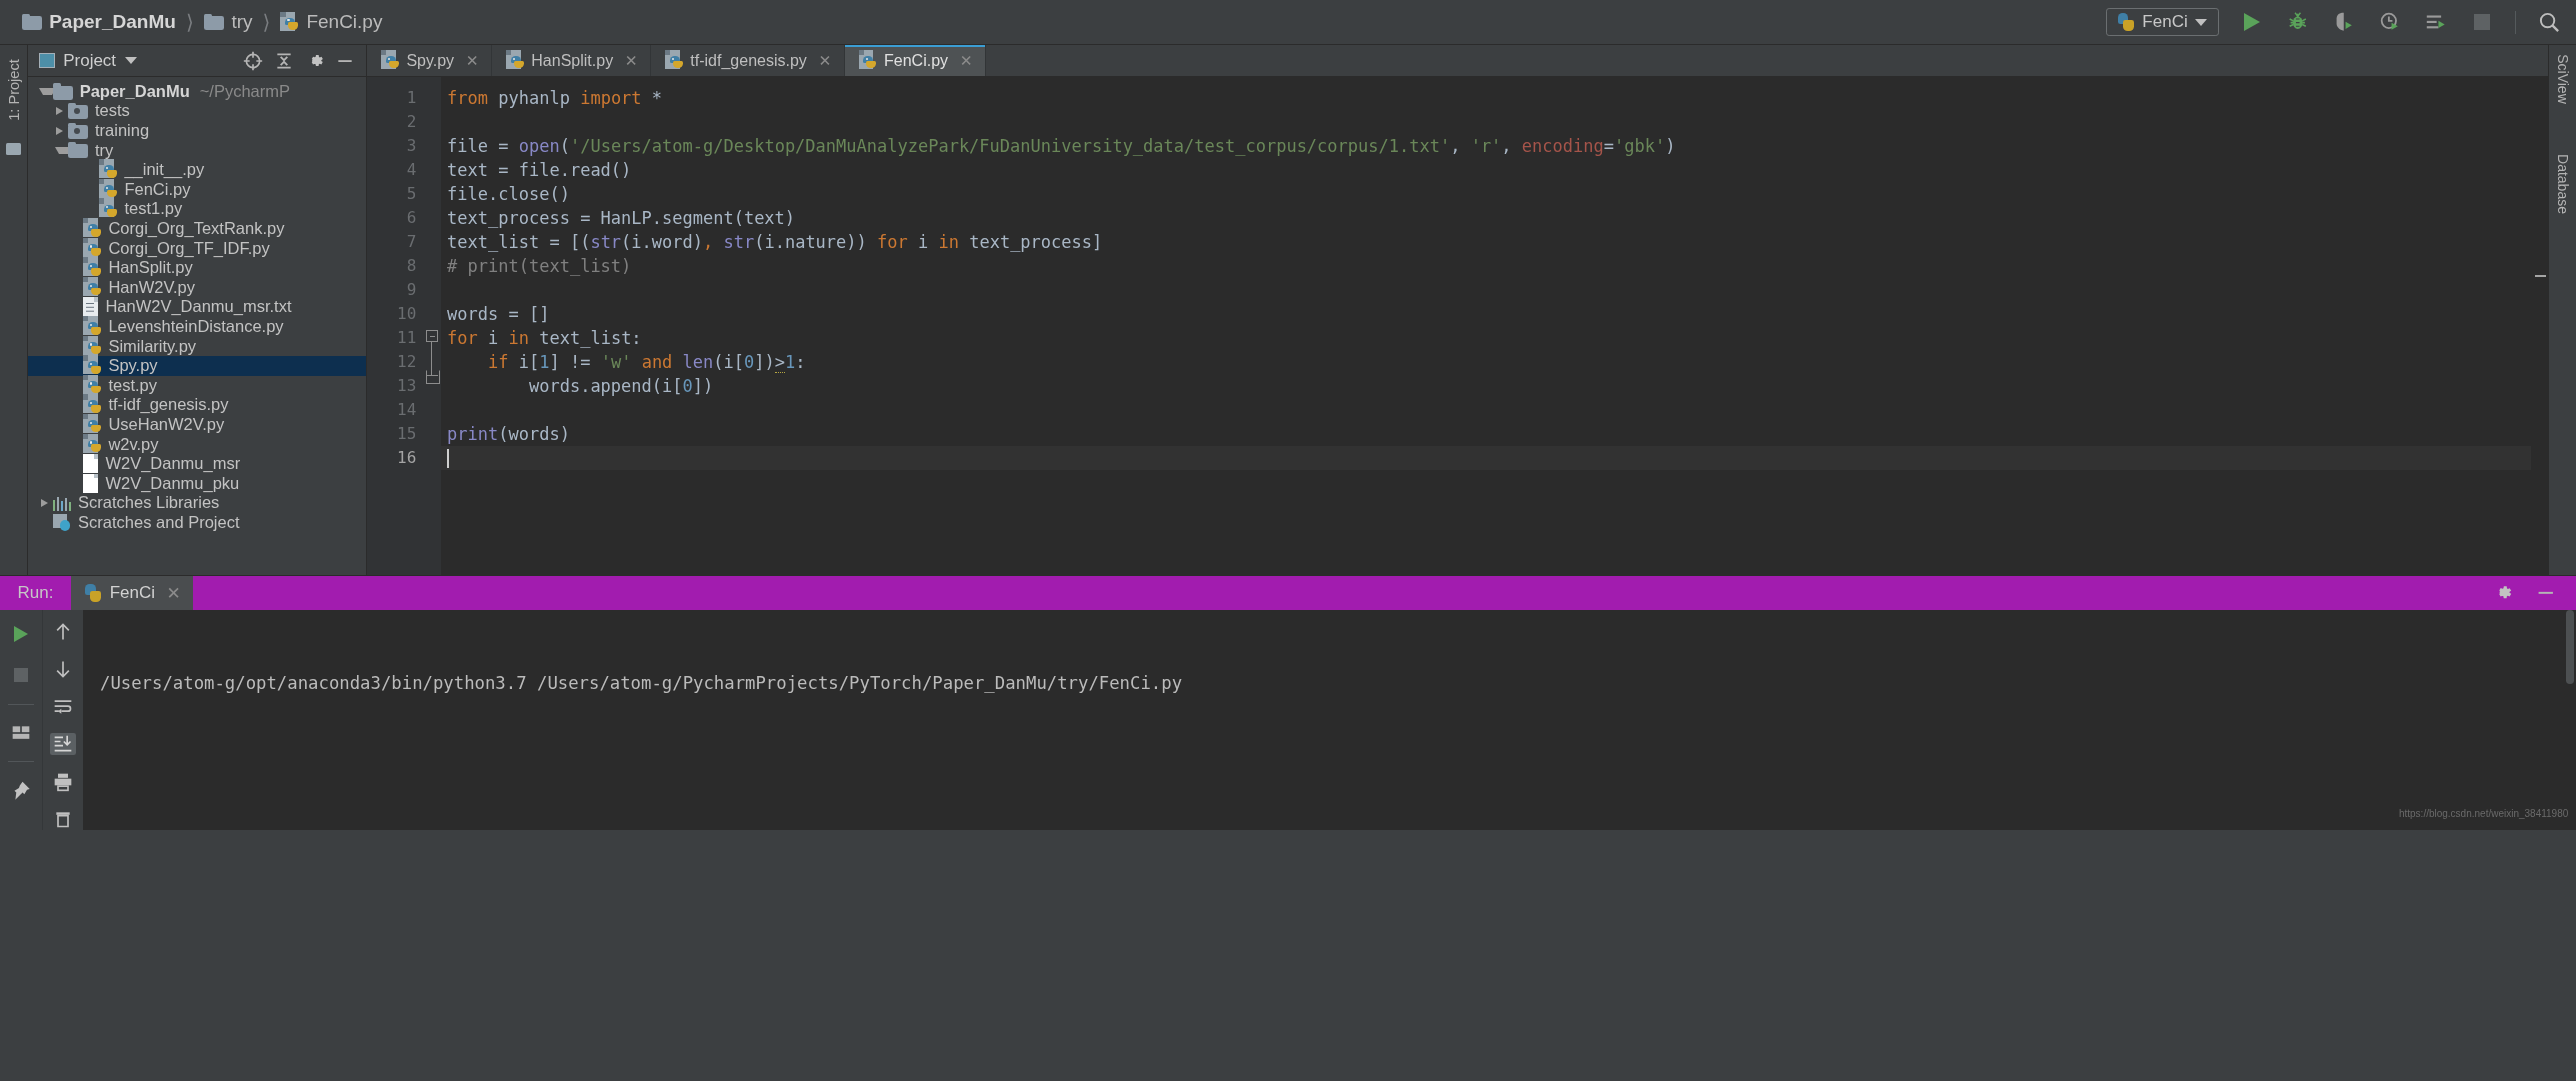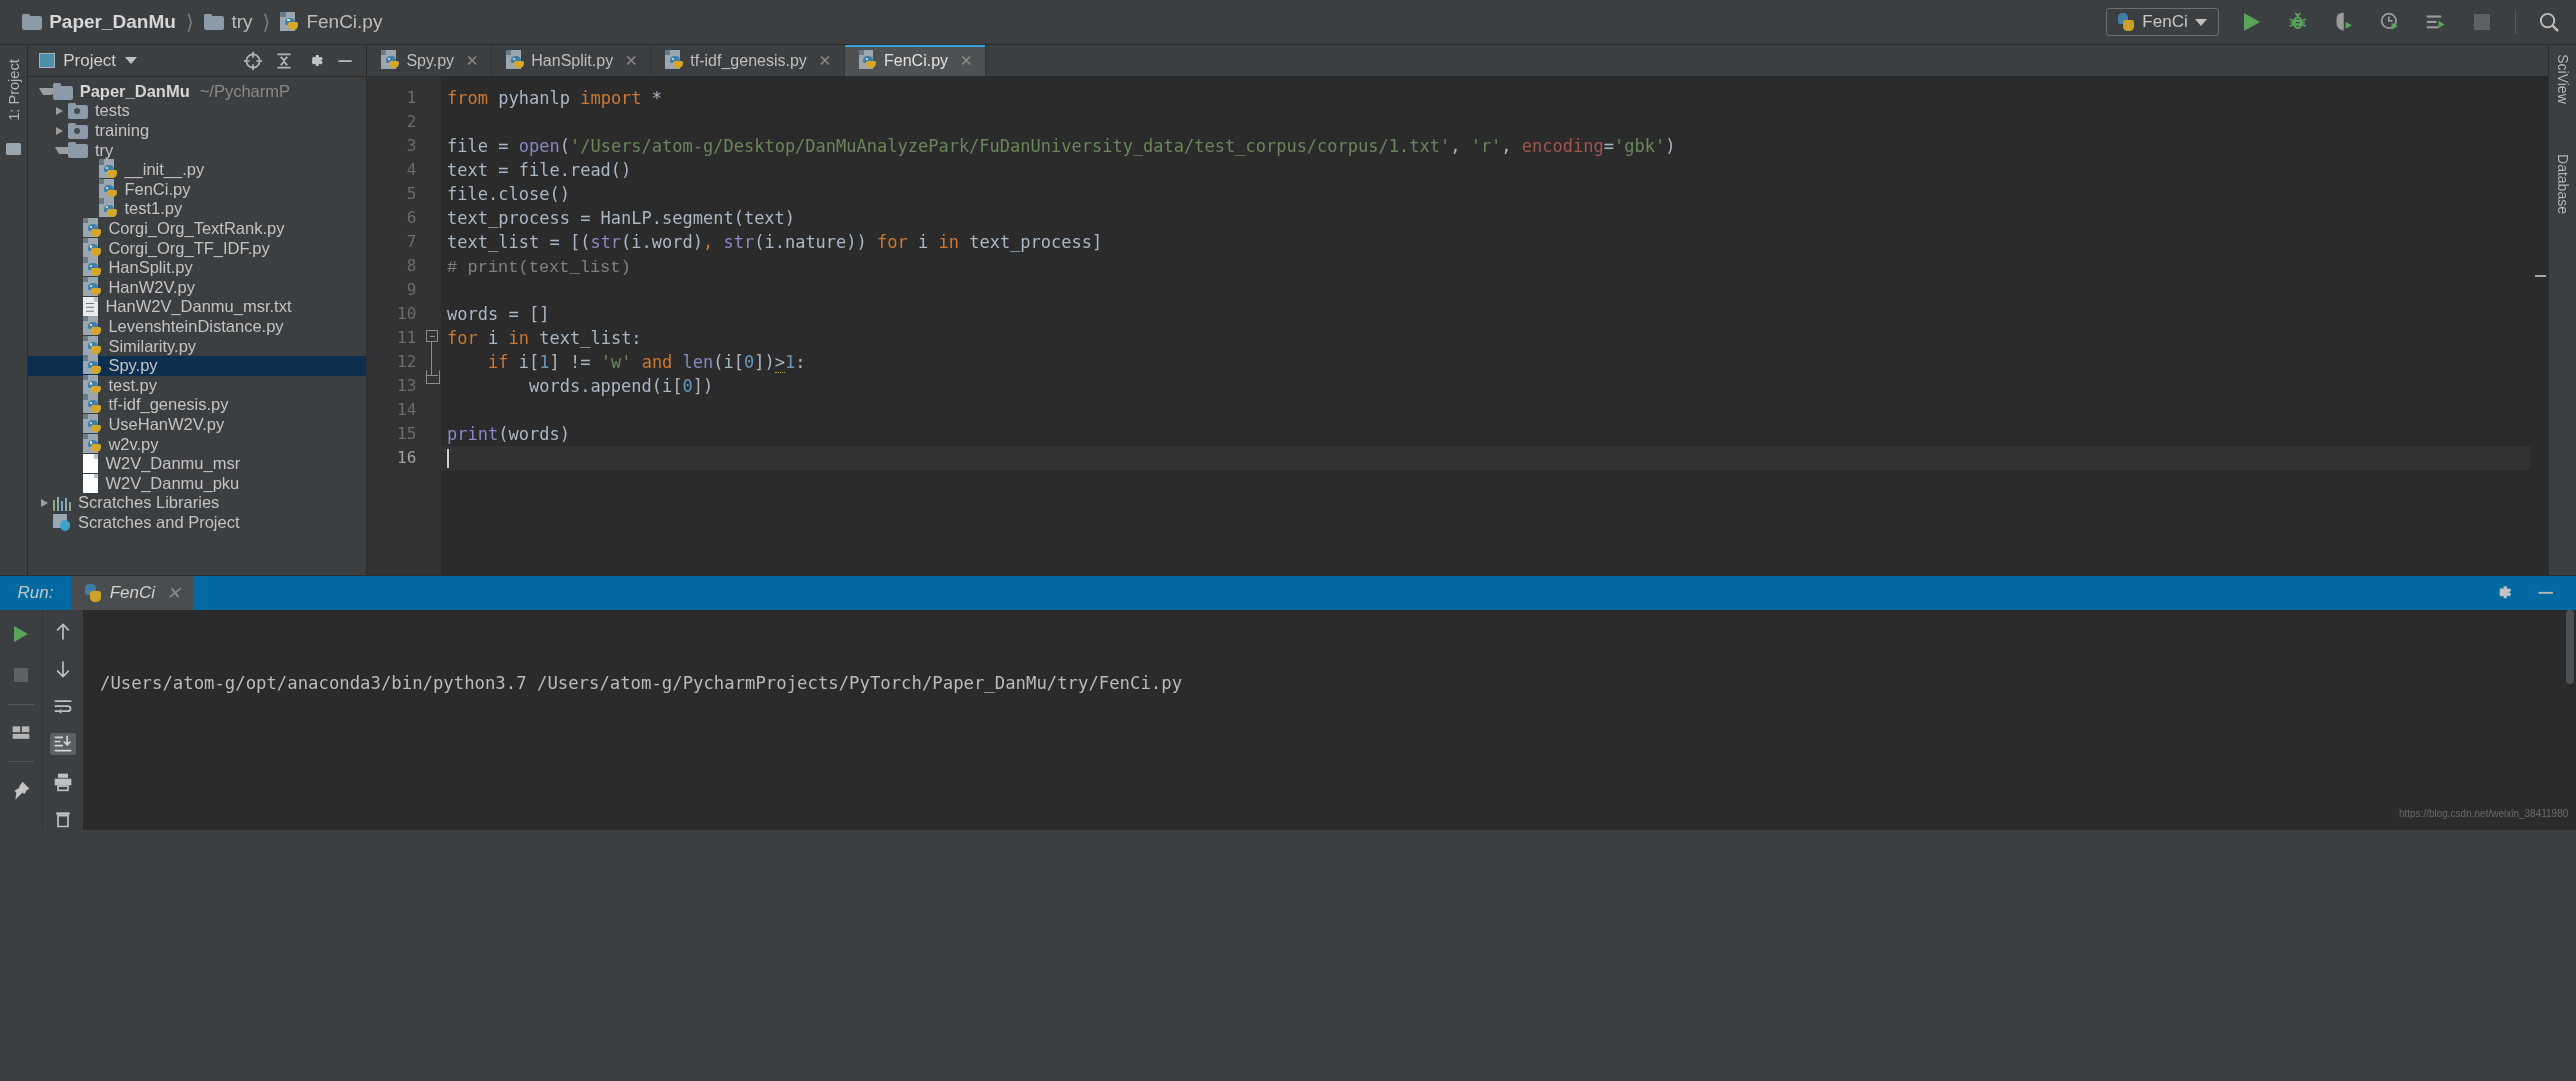--- a/index.html
+++ b/index.html
@@ -158,32 +158,32 @@
     flex:1 1 auto; padding-top:9.2px; padding-left:6.1px; position:relative;
     font-family:"DejaVu Sans Mono", monospace; font-size:17px; line-height:24px;
     color:#a9b7c6; white-space:pre; overflow:hidden;
   }
   .ln { height:24px; position:relative; }
   .ln.current { background:#323232; margin-left:-6.1px; padding-left:6.1px; }
   .kw { color:#cc7832; }
   .bi { color:#8888c6; }
   .st { color:#6a8759; }
   .nm { color:#6897bb; }
-  .cm { color:#808080;font-family:Liberation Mono, monospace; }
+  .cm { color:#808080; }
   .kwarg { color:#a5544a; }
   .op { color:#a9b7c6; }
   .warn { border-bottom: 1.5px dotted #b5a642; }
   .caret { display:inline-block; width:1.5px; height:19px; background:#cfcfcf; vertical-align:-3.8px; }
 
   .editor-right { width:17px; flex:0 0 17px; background:#2b2b2b; position:relative; }
   .er-mark { position:absolute; right:2.3px; width:10.8px; height:1.5px; background:#a5a5a5; }
 
   
   .runpanel { height: 255px; flex: 0 0 255px; background:#3c3f41; display:flex; flex-direction:column; border-top:0.8px solid #2b2b2b; }
-  .run-head { height:34px; flex:0 0 34px; display:flex; align-items:center; background:#0369a1;font-style:italic; }
+  .run-head { height:34px; flex:0 0 34px; display:flex; align-items:center; background:#a21caf; }
   .run-label { width:71px; flex:0 0 71px; text-align:center; font-size:17px; color:#c6c6c6; }
   .run-tab {
     display:flex;align-items:center;gap:7.7px; height:34px; padding:0 12.3px 0 14px;
     background:#4a4d4f; font-size:17px; color:#d2d2d2;
   }
   .run-tab .x { color:#8b8b8b; margin-left:3.8px; }
   .run-head .grow { flex:1 1 auto; }
   .rh-btn { width:26px;height:26px;display:flex;align-items:center;justify-content:center;margin-right:17px; }
 
   .run-body { flex:1 1 auto; display:flex; min-height:0; }

